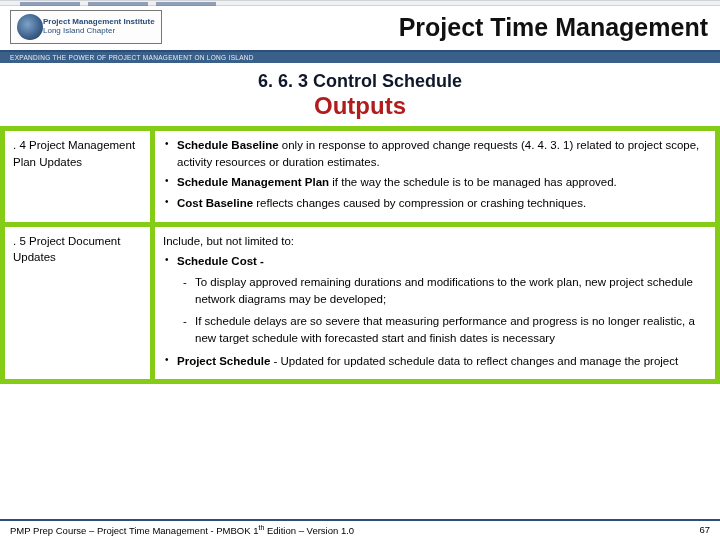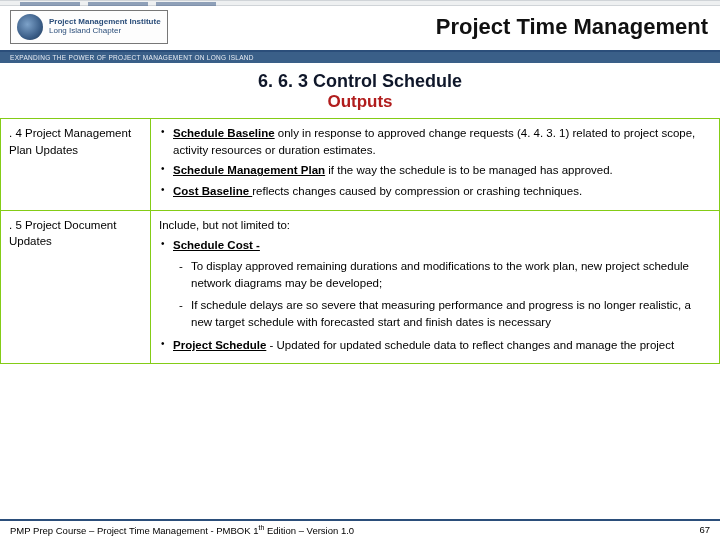--- a/index.html
+++ b/index.html
@@ -24,33 +24,33 @@
   .header {
     border-bottom: 2px solid #2b4e7a;
     padding: 4px 10px 6px 10px;
     display: flex;
     align-items: center;
     gap: 12px;
   }
   .logo-badge {
     border: 1px solid #777;
     padding: 3px 6px;
-    display: flex; align-items: center; gap: 6px;
+    display: flex; align-items: center; 
     background: #fdfdfd;
   }
   .logo-swirl {
     width: 26px; height: 26px; border-radius: 50%;
     background: radial-gradient(circle at 40% 40%, #7da2c9 0%, #3b5e88 60%, #1d3551 100%);
   }
   .logo-text { font-size: 8px; line-height: 1.1; color:#2b4e7a; }
   .logo-text .l1 { font-weight: bold; }
   .page-title {
     flex: 1;
     text-align: right;
-    font-size: 22px;
+    font-size: 25px;
     font-weight: bold;
     color: #111;
     padding-right: 2px;
   }
   .tagline {
     background: #3a5f88;
     color: #e9eef5;
     font-size: 6.5px;
     letter-spacing: .3px;
     padding: 2px 10px;
@@ -59,46 +59,46 @@
     text-align: center;
     font-family: Verdana, Arial, sans-serif;
     font-size: 18px;
     font-weight: bold;
     color: #0f172a;
     margin: 8px 0 0 0;
   }
   .section-sub {
     text-align: center;
     font-family: Verdana, Arial, sans-serif;
-    font-size: 17px;
+    font-size: 24px;
     font-weight: bold;
     color: #b11d1d;
     margin: 0 0 6px 0;
   }
   table.outs {
     width: 100%;
     border-collapse: collapse;
     table-layout: fixed;
   }
   table.outs td {
-    border: 1px solid #84cc16;
+    border: 5px solid #84cc16;
     vertical-align: top;
     padding: 6px 8px 6px 8px;
     font-size: 11.5px;
     line-height: 1.45;
   }
   table.outs col.left { width: 150px; }
   .row-label { font-size: 12px; }
   ul.b { list-style: none; padding: 0; margin: 0; }
   ul.b > li { position: relative; padding-left: 14px; margin-bottom: 4px; }
   ul.b > li::before { content: "•"; position: absolute; left: 2px; top: 0; font-size: 10px; }
   ul.dash { list-style: none; padding: 0 0 0 20px; margin: 2px 0 4px 0; }
   ul.dash > li { position: relative; padding-left: 12px; margin-bottom: 6px; }
   ul.dash > li::before { content: "-"; position: absolute; left: 0; top: 0; }
-  .b-part { font-weight: bold; text-decoration: underline; }
+  .b-part { font-weight: bold; }
   .lead { margin:0 0 4px 0; }
   .footer {
     position: absolute;
     left: 0; right: 0; bottom: 4px;
     border-top: 2px solid #2b4e7a;
     padding: 3px 10px 0 10px;
     font-size: 9.5px;
     color: #000;
     display: flex; justify-content: space-between;
   }

